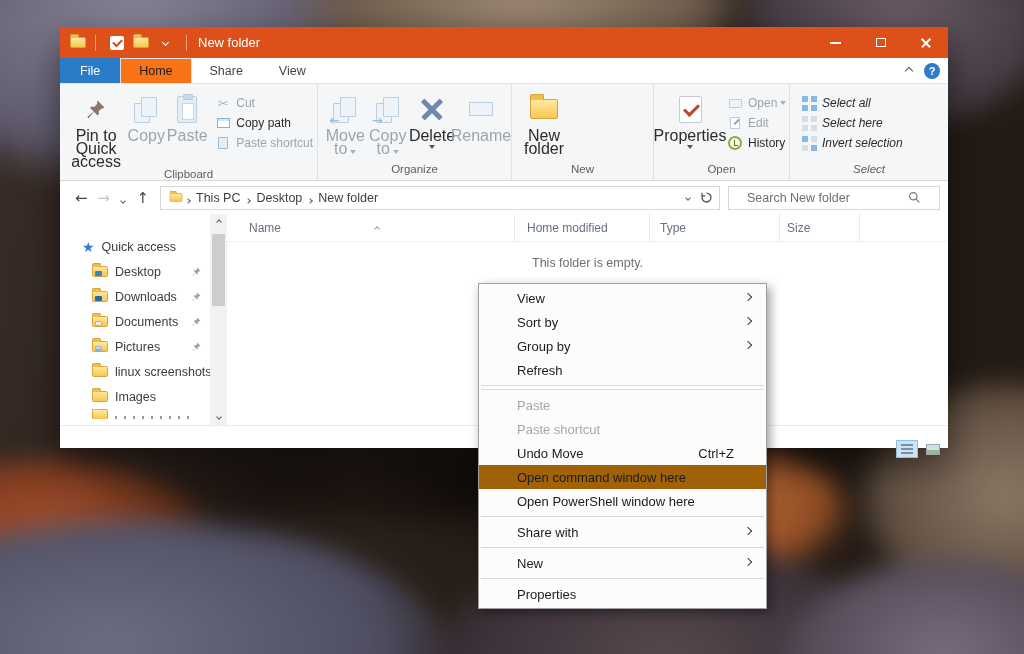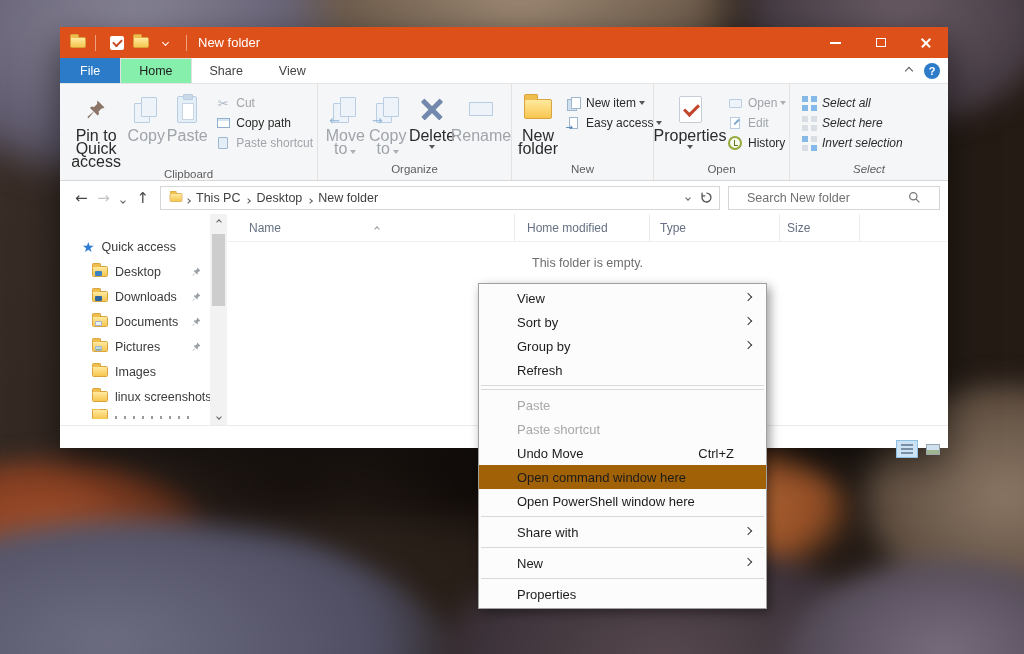--- a/index.html
+++ b/index.html
@@ -47,21 +47,21 @@
   .chev { display:inline-block; width:6px; height:6px; border-right:1.4px solid #555; border-bottom:1.4px solid #555; transform:rotate(45deg); }
   .chev.up { transform:rotate(-135deg); }
   .chev.right { transform:rotate(-45deg); }
   .chev.white { border-color:#fff; width:5px; height:5px; }
   .chev.tiny { width:4px; height:4px; border-width:1.2px; border-color:#606060; }
 
   
   .tabrow { height:26px; background:#fff; display:flex; align-items:stretch; border-bottom:1px solid #E4E4E4; position:relative; }
   .tab { padding:0 18px; font-size:12.5px; color:#444; display:flex; align-items:center; }
   .tab.file-tab { background:#2B7BC8; color:#fff; padding:0 20px; }
-  .tab.active { background:#86efac; border:1px solid #E1E1E2; border-bottom:none; color:#1e1e1e; }
+  .tab.active { background:#f97316; border:1px solid #E1E1E2; border-bottom:none; color:#1e1e1e; }
   .tabrow-right { position:absolute; right:8px; top:0; height:26px; display:flex; align-items:center; gap:12px; }
   .help-btn { width:16px; height:16px; border-radius:50%; background:#2D7BC9; color:#fff; font-size:11px; font-weight:bold;
               display:flex; align-items:center; justify-content:center; }
 
   
   .ribbon { height:97px; background:#F5F6F7; border-bottom:1px solid #D8D8D8; display:flex; }
   .rgroup { display:flex; flex-direction:column; border-right:1px solid #E2E2E3; }
   .rgroup-body { flex:1; display:flex; padding:6px 4px 0 6px; }
   .rgroup-label { height:17px; text-align:center; font-size:11.5px; color:#5E5E5E; }
   .g-clipboard { width:258px; } .g-organize { width:194px; } .g-new { width:142px; } .g-open { width:136px; } .g-select { width:158px; border-right:none;font-style:italic; }
@@ -328,36 +328,20 @@
     </div>
 
     <div class="rgroup g-new">
       <div class="rgroup-body">
         <div class="rb-big" style="width:52px">
           <span class="ric">
               <span class="fold f28"></span>
             </span>
           <span class="rb-label">New folder</span>
         </div>
-        <div class="rsmall-col">
-          <div class="rb-small">
-            <span class="sic">
-                <span class="sic-newitem"></span>
-              </span>
-            <span>New item</span>
-              <span class="dd-inline"></span>
-          </div>
-          <div class="rb-small">
-            <span class="sic">
-                <span class="sic-easy"></span>
-              </span>
-            <span>Easy access</span>
-              <span class="dd-inline"></span>
-          </div>
-        </div>
       </div>
       <div class="rgroup-label">New</div>
     </div>
 
     <div class="rgroup g-open">
       <div class="rgroup-body">
         <div class="rb-big" style="width:60px">
           <span class="ric">
               <span class="ic-props"></span>
             </span>
@@ -479,25 +463,25 @@
       <div class="sb-item">
         <span class="fold sb-fold"></span>
           <span class="sb-ov ov-pic"></span>
         <span class="sb-label">Pictures</span>
         <svg class="pin-svg" width="11" height="11" viewBox="0 0 24 24">
             <path d="M13.5 3.5l7 7-1.8 1-.9-.3-3.2 3.2.4 2.7-1.4 1.4-3.7-3.7-5.4 6.4-1.2-1.2 6.4-5.4-3.7-3.7 1.4-1.4 2.7.4 3.2-3.2-.3-.9z" fill="#9AA0A6"></path>
           </svg>
       </div>
       <div class="sb-item">
         <span class="fold sb-fold"></span>
+        <span class="sb-label">linux screenshots</span>
+      </div>
+      <div class="sb-item">
+        <span class="fold sb-fold"></span>
         <span class="sb-label">Images</span>
-      </div>
-      <div class="sb-item">
-        <span class="fold sb-fold"></span>
-        <span class="sb-label">linux screenshots</span>
       </div>
       <div class="sb-item sb-partial">
         <span class="fold sb-fold"></span>
         <span class="sb-dots"></span>
       </div>
     </div>
 
     <div class="vscroll">
       <span class="chev up tiny"></span>
       <div class="vthumb"></div>

